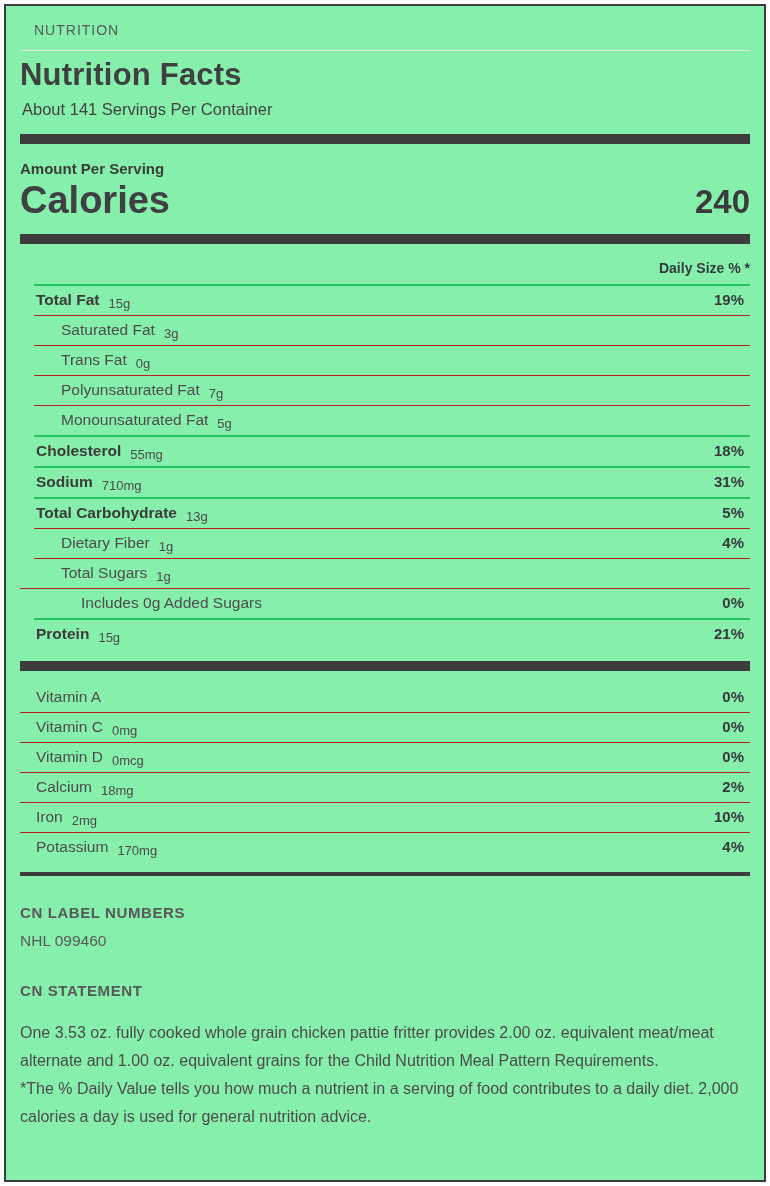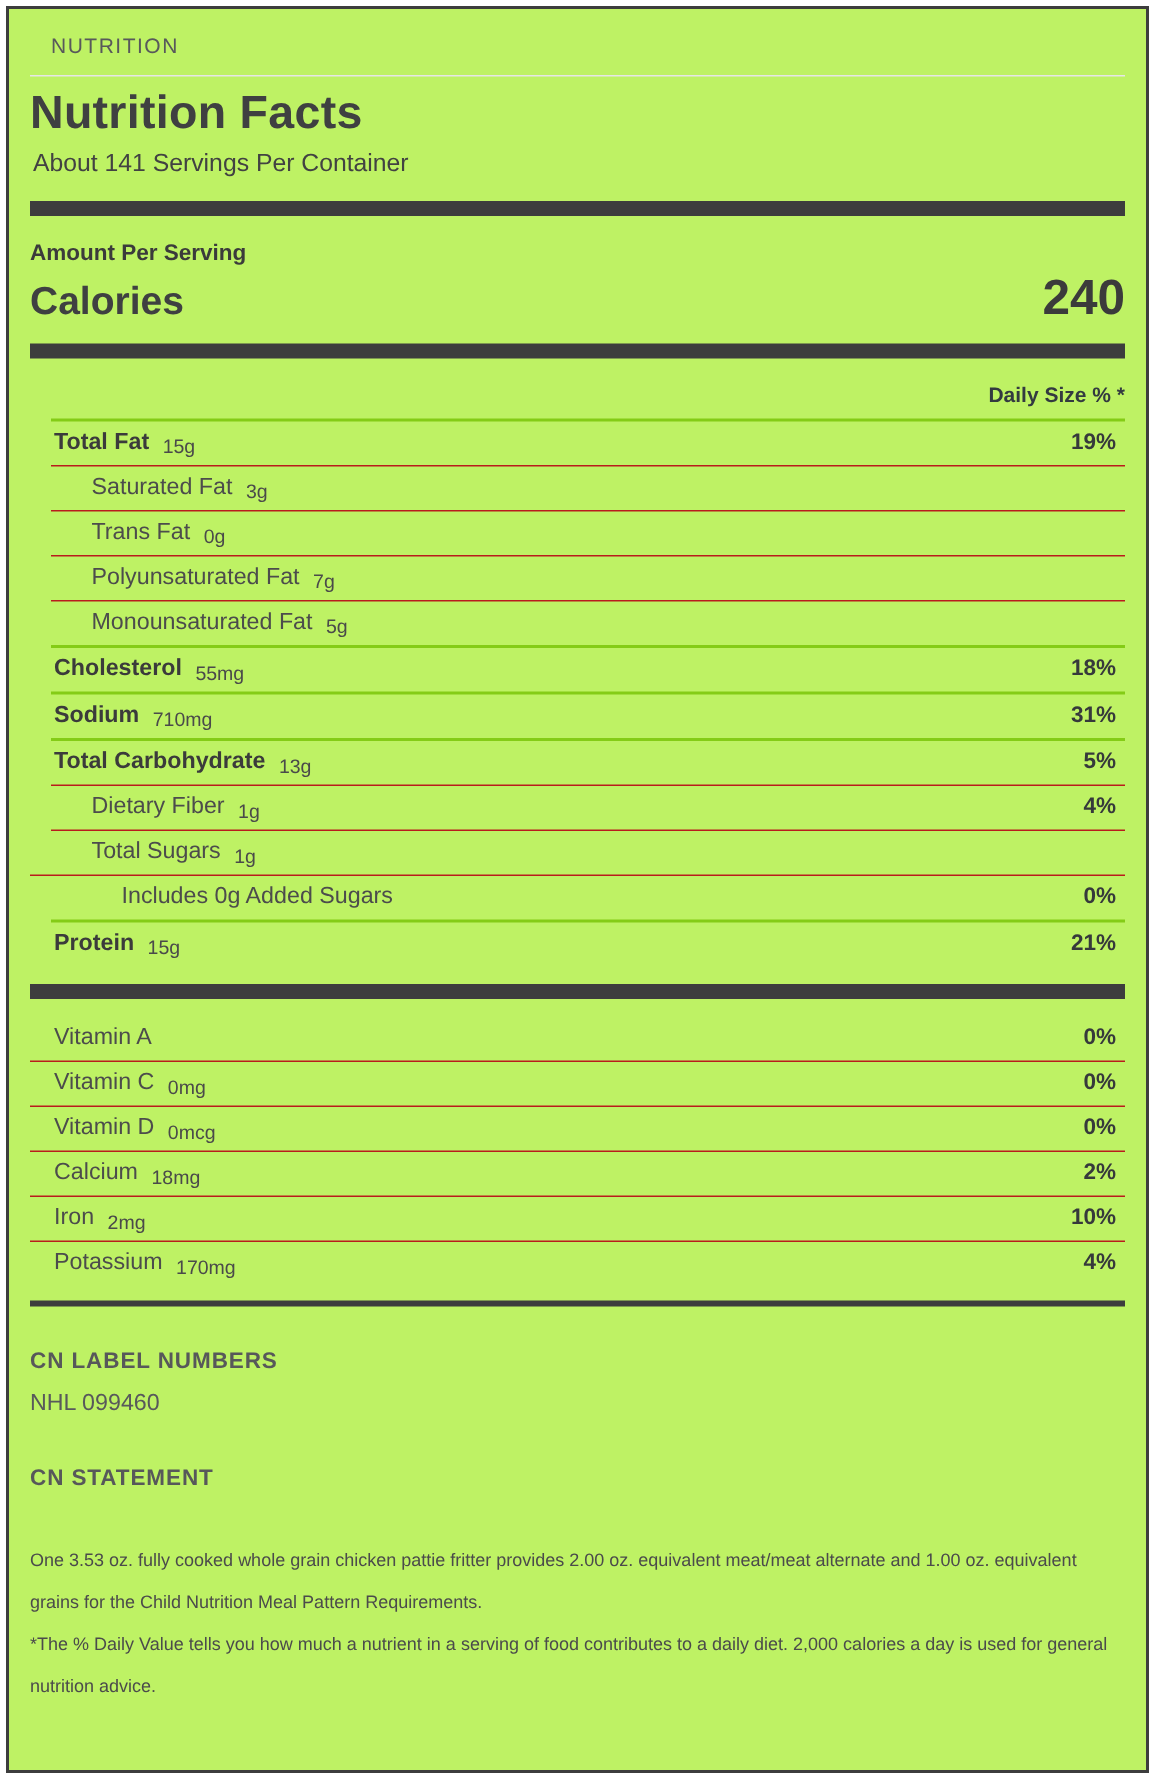--- a/index.html
+++ b/index.html
@@ -6,21 +6,21 @@
   html,body { background:#ffffff; }
   body {
     width:770px; height:1186px;
     font-family:"Liberation Sans","DejaVu Sans",sans-serif;
     color:#3f4040;
   }
   .label-card {
     width:762px; height:1178px;
     margin:4px;
     border:2px solid #3d3d3d;
-    background:#bef264;
+    background:#86efac;
     padding:0 14px 16px 14px;
     overflow:hidden;
   }
   .section-label {
     padding:16px 0 12px 14px;
     font-size:14px; letter-spacing:1px;
     color:#58595b;
     border-bottom:1px solid #e6e6e6;
   }
   .main-title {
@@ -45,37 +45,37 @@
   .bar.thin { height:4px; }
   .bar.m1 { margin:7px 0 0 0; }
   .amount-per-serving {
     margin-top:16px;
     font-size:15px; font-weight:bold; color:#3b3b3b;
   }
   .calories-row {
     display:flex; align-items:baseline; justify-content:space-between;
     margin-top:2px; padding-bottom:11px;
   }
-  .calories-label { font-size:26px; font-weight:bold; color:#3f4041; }
+  .calories-label { font-size:38px; font-weight:bold; color:#3f4041; }
   .calories-value { font-size:33px; font-weight:bold; color:#3b3b3b; }
   .bar.m2 { margin-top:1px; }
   .dv-header {
     margin-top:16px; padding-bottom:8px;
     text-align:right;
     font-size:14px; font-weight:bold; color:#333a40;
   }
   .rows { }
   .row {
     display:flex; align-items:baseline;
     margin-left:14px;
     border-top:1px solid #b91c1c;
     padding:5px 0 6px 2px;
     min-height:28px;
   }
-  .row.heavy { border-top:2px solid #84cc16; }
+  .row.heavy { border-top:2px solid #22c55e; }
   .row.wide { margin-left:0; }
   .row.noborder { border-top:none; }
   .row .nname { font-size:15.5px; color:#4c4c4c; }
   .row .nname.b { font-weight:bold; color:#3b3b3b; }
   .row .amt {
     font-size:13px; color:#4a4a4a;
     margin-left:9px; position:relative; top:3px;text-align:center;
   }
   .row .dv {
     margin-left:auto; font-size:15px; font-weight:bold; color:#36393b;
@@ -92,22 +92,22 @@
     margin-top:28px;
     font-size:15px; font-weight:bold; color:#57585a;
     letter-spacing:0.6px;
   }
   .cn-value {
     margin-top:11px;
     font-size:15.5px; color:#58595b;
   }
   .cn-heading.second { margin-top:32px; }
   .body-text {
-    margin-top:32px;
-    font-size:12px; line-height:28px; color:#4b4b4b;
+    margin-top:20px;
+    font-size:16px; line-height:28px; color:#4b4b4b;
   }
 </style>
 </head>
 <body>
 
 <div class="label-card">
 
   <div class="section-label">NUTRITION</div>
 
   <h1 class="main-title">Nutrition Facts</h1>

